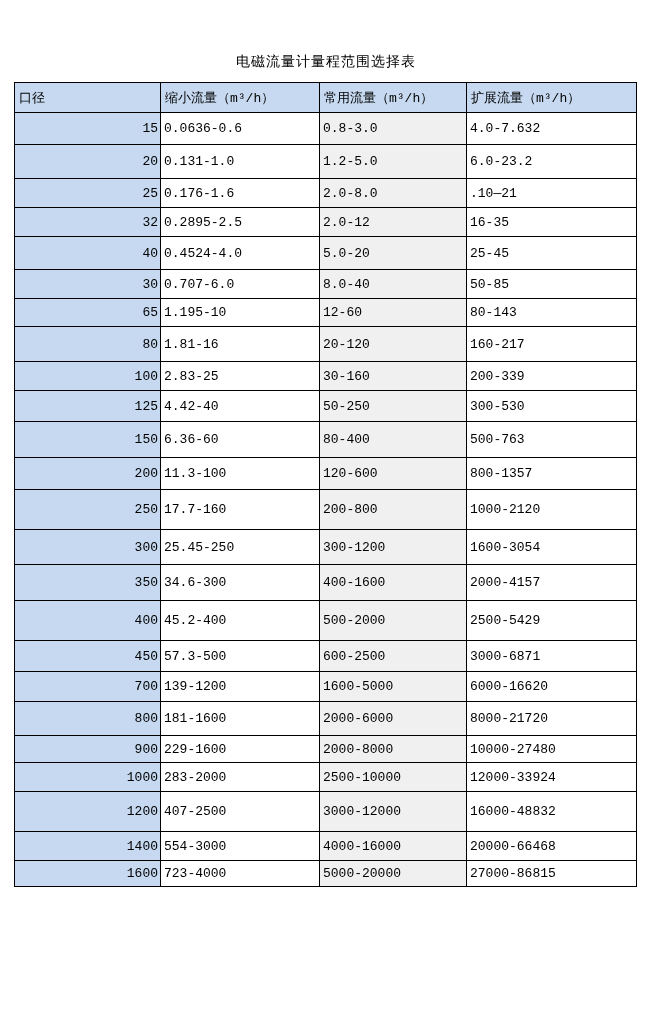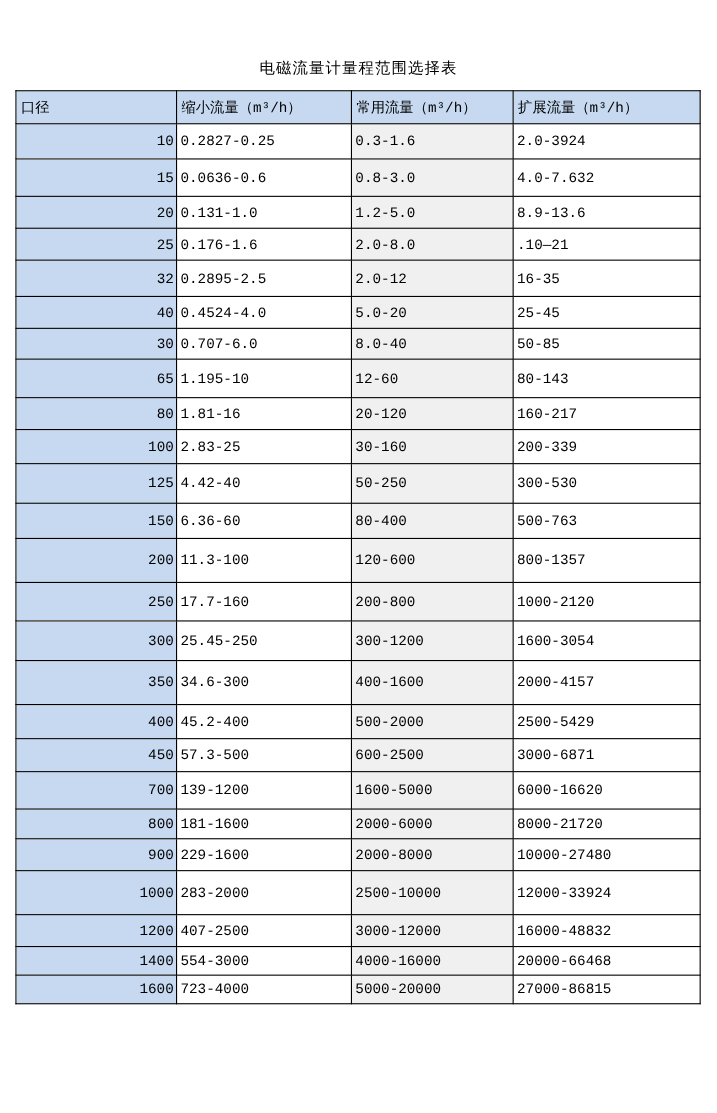--- a/index.html
+++ b/index.html
@@ -100,39 +100,33 @@
     </colgroup>
     <thead>
       <tr>
         <th>口径</th>
         <th>缩小流量（m³/h）</th>
         <th>常用流量（m³/h）</th>
         <th>扩展流量（m³/h）</th>
       </tr>
     </thead>
     <tbody>
-  <tr>
-    <td class="c0">10</td>
-    <td class="c1">0.2827-0.25</td>
-    <td class="c2">0.3-1.6</td>
-    <td class="c3">2.0-3924</td>
-  </tr>
 
   <tr>
     <td class="c0">15</td>
     <td class="c1">0.0636-0.6</td>
     <td class="c2">0.8-3.0</td>
     <td class="c3">4.0-7.632</td>
   </tr>
 
   <tr>
     <td class="c0">20</td>
     <td class="c1">0.131-1.0</td>
     <td class="c2">1.2-5.0</td>
-    <td class="c3">8.9-13.6</td>
+    <td class="c3">6.0-23.2</td>
   </tr>
 
   <tr>
     <td class="c0">25</td>
     <td class="c1">0.176-1.6</td>
     <td class="c2">2.0-8.0</td>
     <td class="c3">.10—21</td>
   </tr>
 
   <tr>

